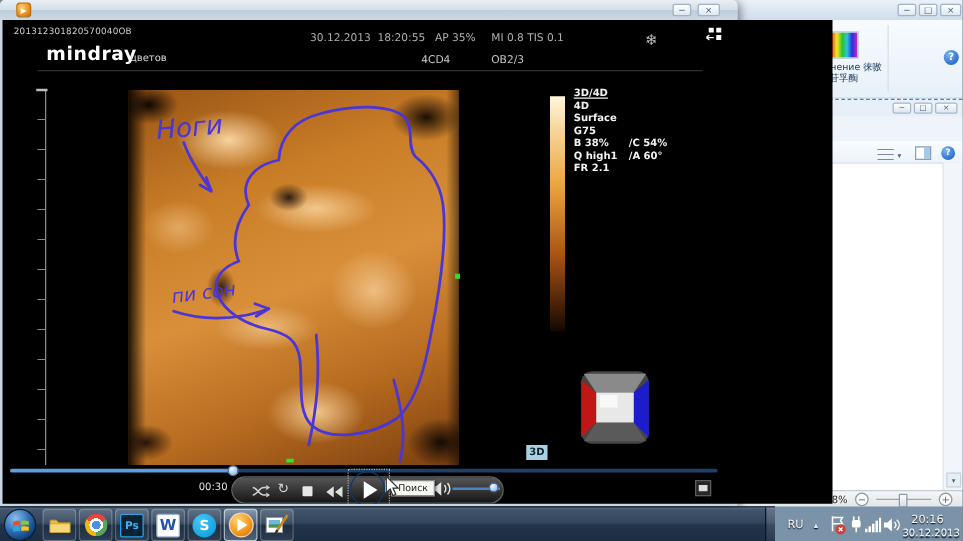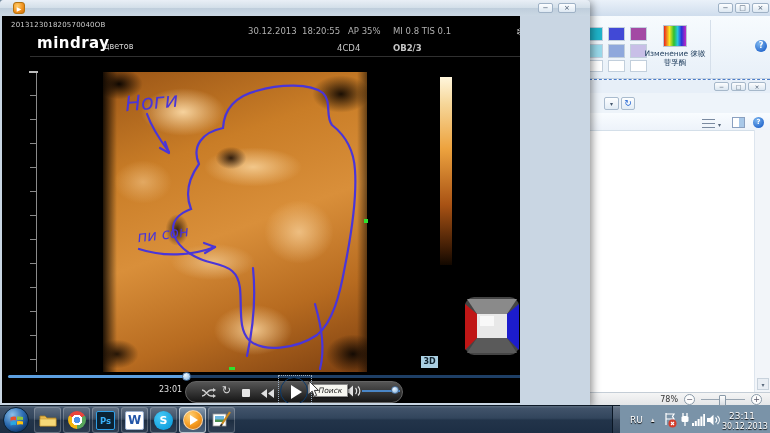--- a/index.html
+++ b/index.html
@@ -56,21 +56,21 @@
     border:1px solid #8a9aa8;border-radius:1px;}
 
   
   .player{position:absolute;left:0;top:0;width:590px;height:405px;background:#c9d6e3;
     border-radius:4px 4px 0 0;box-shadow:2px 2px 8px rgba(0,0,0,.45);z-index:2;}
   .player-titlebar{position:absolute;left:0;top:0;right:0;height:16px;border-radius:4px 4px 0 0;
     background:linear-gradient(#e9eff6 0%,#d3dfe9 48%,#bfcedc 52%,#cbd8e4 100%);}
   .wmp-badge{position:absolute;left:13px;top:2px;width:12px;height:12px;border-radius:3px;
     background:radial-gradient(circle at 35% 30%,#ffcf6e,#ef8f1c 60%,#c86a0e);border:1px solid #b4720e;
     color:#fff;font-size:6px;line-height:12px;text-align:center;box-sizing:border-box;}
-  .screen{position:absolute;left:2px;top:16px;width:518px;height:387px;background:#000;overflow:hidden;}
+  .screen{position:absolute;left:2px;top:16px;width:664px;height:387px;background:#000;overflow:hidden;}
   .us-small{color:#b0b0b0;font-size:8.5px;white-space:nowrap;}
   .mode-panel{position:absolute;left:457px;top:54px;width:112px;color:#f2f2f2;
     font-size:8px;font-weight:bold;line-height:10px;}
   .mode-title{text-decoration:underline;}
   .mp-row{display:flex;}
   .mp-row .l{width:44px;}
   .ruler{position:absolute;left:34px;top:56px;width:1px;height:300px;background:#8a8a8a;}
   .ruler-ticks{position:absolute;left:28px;top:56px;width:6px;height:300px;
     background:repeating-linear-gradient(to bottom,transparent 0 23px,#8a8a8a 23px 24px);}
   .ruler-top{position:absolute;left:27px;top:55px;width:9px;height:2px;background:#bdbdbd;}
@@ -106,21 +106,21 @@
     background:linear-gradient(#565656,#161616);border:1px solid #636363;box-sizing:border-box;}
   .stop-sq{position:absolute;left:56px;top:7px;width:8px;height:8px;background:#e6e6e6;border-radius:1px;}
   .play-focus{position:absolute;left:276px;top:359px;width:32px;height:30px;border:1px dotted #9ab;}
   .play-btn{position:absolute;left:278px;top:361px;width:28px;height:28px;border-radius:50%;
     background:radial-gradient(circle at 50% 28%,#8ecdf5,#2e7ec8 55%,#14ekai 0),radial-gradient(circle at 50% 30%,#8ecdf5,#2d7cc6 55%,#0f4d94);
     border:1px solid #0c3a6a;box-sizing:border-box;}
   .play-tri{position:absolute;left:10px;top:7px;width:0;height:0;
     border-left:11px solid #fff;border-top:7px solid transparent;border-bottom:7px solid transparent;}
   .tooltip{position:absolute;left:311px;top:368px;width:35px;height:13px;background:#f7f7f1;
     border:1px solid #8a8a8a;box-shadow:1px 1px 2px rgba(0,0,0,.6);font-size:7.5px;color:#222;
-    text-align:center;line-height:12px;box-sizing:border-box;z-index:4;font-style:italic;}
+    text-align:center;line-height:12px;box-sizing:border-box;z-index:4;}
   .fullscreen-btn{position:absolute;left:554px;top:368px;width:13px;height:13px;background:#262626;
     border:1px solid #5a5a5a;box-sizing:border-box;}
   .fullscreen-btn:before{content:"";position:absolute;left:2px;top:3px;width:7px;height:5px;background:#ddd;}
   .cursor{position:absolute;left:306px;top:365px;z-index:5;}
 
   
   .taskbar{position:absolute;left:0;top:405px;width:620px;height:28px;z-index:3;
     background:linear-gradient(#5a6c7e 0%,#41536a 8%,#32455c 45%,#22344a 52%,#1d2e44 100%);
     border-top:1px solid #0d1a28;box-sizing:border-box;}
   .start-orb{position:absolute;left:3px;top:1px;width:26px;height:26px;border-radius:50%;
@@ -214,21 +214,21 @@
 
     <div class="screen">
 
       <div class="abs" style="left:9px;top:5px;font-size:7px;color:#cfcfcf;letter-spacing:.2px;">201312301820570040OB</div>
       <div class="abs us-small" style="left:246px;top:10px;">30.12.2013</div>
       <div class="abs us-small" style="left:300px;top:10px;">18:20:55</div>
       <div class="abs us-small" style="left:346px;top:10px;">AP 35%</div>
       <div class="abs us-small" style="left:391px;top:10px;">MI 0.8 TIS 0.1</div>
       <div class="abs" style="left:514px;top:9px;font-size:12px;color:#b8b8b8;">❄</div>
       <div class="abs us-small" style="left:335px;top:27px;color:#c6c6c6;">4CD4</div>
-      <div class="abs us-small" style="left:391px;top:27px;color:#c6c6c6;font-weight:bold;">OB2/3</div>
+      <div class="abs us-small" style="left:391px;top:27px;color:#c6c6c6;">OB2/3</div>
       <div class="abs" style="left:35px;top:18px;font-size:15px;font-weight:bold;color:#fff;letter-spacing:.5px;">mindray</div>
       <div class="abs" style="left:102px;top:26px;font-size:8px;color:#d8d8d8;">цветов</div>
       <div class="abs" style="left:28px;top:40px;width:532px;height:1px;background:#303030;"></div>
 
       <div class="ruler"></div>
       <div class="ruler-ticks"></div>
       <div class="ruler-top"></div>
 
       <div class="us-image">
         <svg width="264" height="300" viewBox="0 0 264 300">
@@ -238,38 +238,53 @@
           <path class="ink-stroke" d="M 96,92 C 88,74 100,60 120,56 C 121,37 133,24 153,19 C 177,12 207,11 220,21 C 229,30 222,44 229,53 C 243,64 251,80 252,98 C 254,128 248,164 242,194 C 237,222 230,250 214,263 C 193,277 160,281 146,268 C 135,257 139,236 137,216 C 135,200 127,195 110,191 C 92,187 76,177 71,163 C 67,149 77,141 88,137 C 82,122 86,106 96,92"></path>
           <path class="ink-stroke" d="M 150,196 C 153,226 151,252 144,284"></path>
           <path class="ink-stroke" d="M 212,232 C 219,257 222,277 217,297"></path>
           <text class="ink-text" x="34" y="166" font-size="15" transform="rotate(-7 70 160)">пи сон</text>
           <path class="ink-stroke" d="M 36,177 C 60,185 88,184 112,175"></path>
           <path class="ink-stroke" d="M 112,175 L 101,171 M 112,175 L 102,181"></path>
         </svg>
       </div>
 
       <div class="colorbar"></div>
+      <div class="mode-panel">
+        <div class="mode-title">3D/4D</div>
+        <div>4D</div>
+        <div>Surface</div>
+        <div>G75</div>
+        <div class="mp-row">
+          <span class="l">B 38%</span>
+          <span>/C 54%</span>
+        </div>
+        <div class="mp-row">
+          <span class="l">Q high1</span>
+          <span>/A 60°</span>
+        </div>
+        <div>FR 2.1</div>
+      </div>
 
       <div class="green-dot" style="left:362px;top:203px;width:4px;height:4px;"></div>
       <div class="green-dot" style="left:227px;top:351px;width:6px;height:3px;"></div>
 
       <svg class="abs" style="left:462px;top:276px;" width="56" height="66" viewBox="0 0 56 66">
         <rect x="1" y="5" width="54" height="58" rx="9" fill="#454545"></rect>
         <polygon points="3,7 53,7 43,22 13,22" fill="#8a8a8a"></polygon>
         <polygon points="3,61 13,46 43,46 53,61" fill="#5a5a5a"></polygon>
         <polygon points="1,12 13,22 13,46 1,58" style="fill:var(--cube-left,#c01616)"></polygon>
         <polygon points="55,12 43,22 43,46 55,58" style="fill:var(--cube-right,#1c1ccd)"></polygon>
         <rect x="13" y="22" width="30" height="24" style="fill:var(--cube-front,#e8e8e8)"></rect>
         <rect x="16" y="24" width="14" height="10" fill="#fbfbfb" opacity=".8"></rect>
       </svg>
       <div class="badge3d">3D</div>
 
       <div class="seek-track"></div>
       <div class="seek-thumb"></div>
-      <div class="abs" style="left:157px;top:369px;font-size:8px;color:#e0e0e0;">23:01</div>
+      <div class="abs" style="left:157px;top:369px;font-size:8px;color:#e0e0e0;">00:30</div>
 
       <div class="ctrl-panel">
         <svg class="abs" style="left:16px;top:6px;" width="14" height="10" viewBox="0 0 14 10">
           <path d="M0,2 C4,2 5,8 9,8 h2 M0,8 C4,8 5,2 9,2 h2" stroke="#d0d0d0" stroke-width="1.3" fill="none"></path>
           <polygon points="11,0 14,2 11,4" fill="#d0d0d0"></polygon>
             <polygon points="11,6 14,8 11,10" fill="#d0d0d0"></polygon>
         </svg>
         <div class="abs" style="left:36px;top:3px;font-size:11px;color:#d8d8d8;line-height:12px;">↻</div>
         <div class="stop-sq"></div>
         <svg class="abs" style="left:75px;top:7px;" width="14" height="9" viewBox="0 0 14 9">
@@ -366,18 +381,18 @@
         <rect x="2.8" y="7" width="2" height="5" fill="#fff"></rect>
       <rect x="5.6" y="5" width="2" height="7" fill="#fff"></rect>
         <rect x="8.4" y="2.5" width="2" height="9.5" fill="#fff"></rect>
       <rect x="11.2" y="0" width="2" height="12" fill="#fff"></rect>
     </svg>
     <svg style="position:absolute;left:707px;top:8px;" width="13" height="12" viewBox="0 0 13 12">
       <polygon points="0,4 3,4 6.5,0.8 6.5,11.2 3,8 0,8" fill="#fff"></polygon>
       <path d="M8.5,3.5 C10,5 10,7 8.5,8.5 M10.5,1.8 C13,4.3 13,7.7 10.5,10.2" stroke="#fff" stroke-width="1.1" fill="none"></path>
     </svg>
     <div>
-      <div class="tray-text" style="left:729px;top:5px;font-size:9px;">23:11</div>
+      <div class="tray-text" style="left:729px;top:5px;font-size:9px;">20:16</div>
       <div class="tray-text" style="left:722px;top:16px;font-size:8px;">30.12.2013</div>
     </div>
     <div class="show-desktop"></div>
   </div>
 </div>
 
 </body></html>

